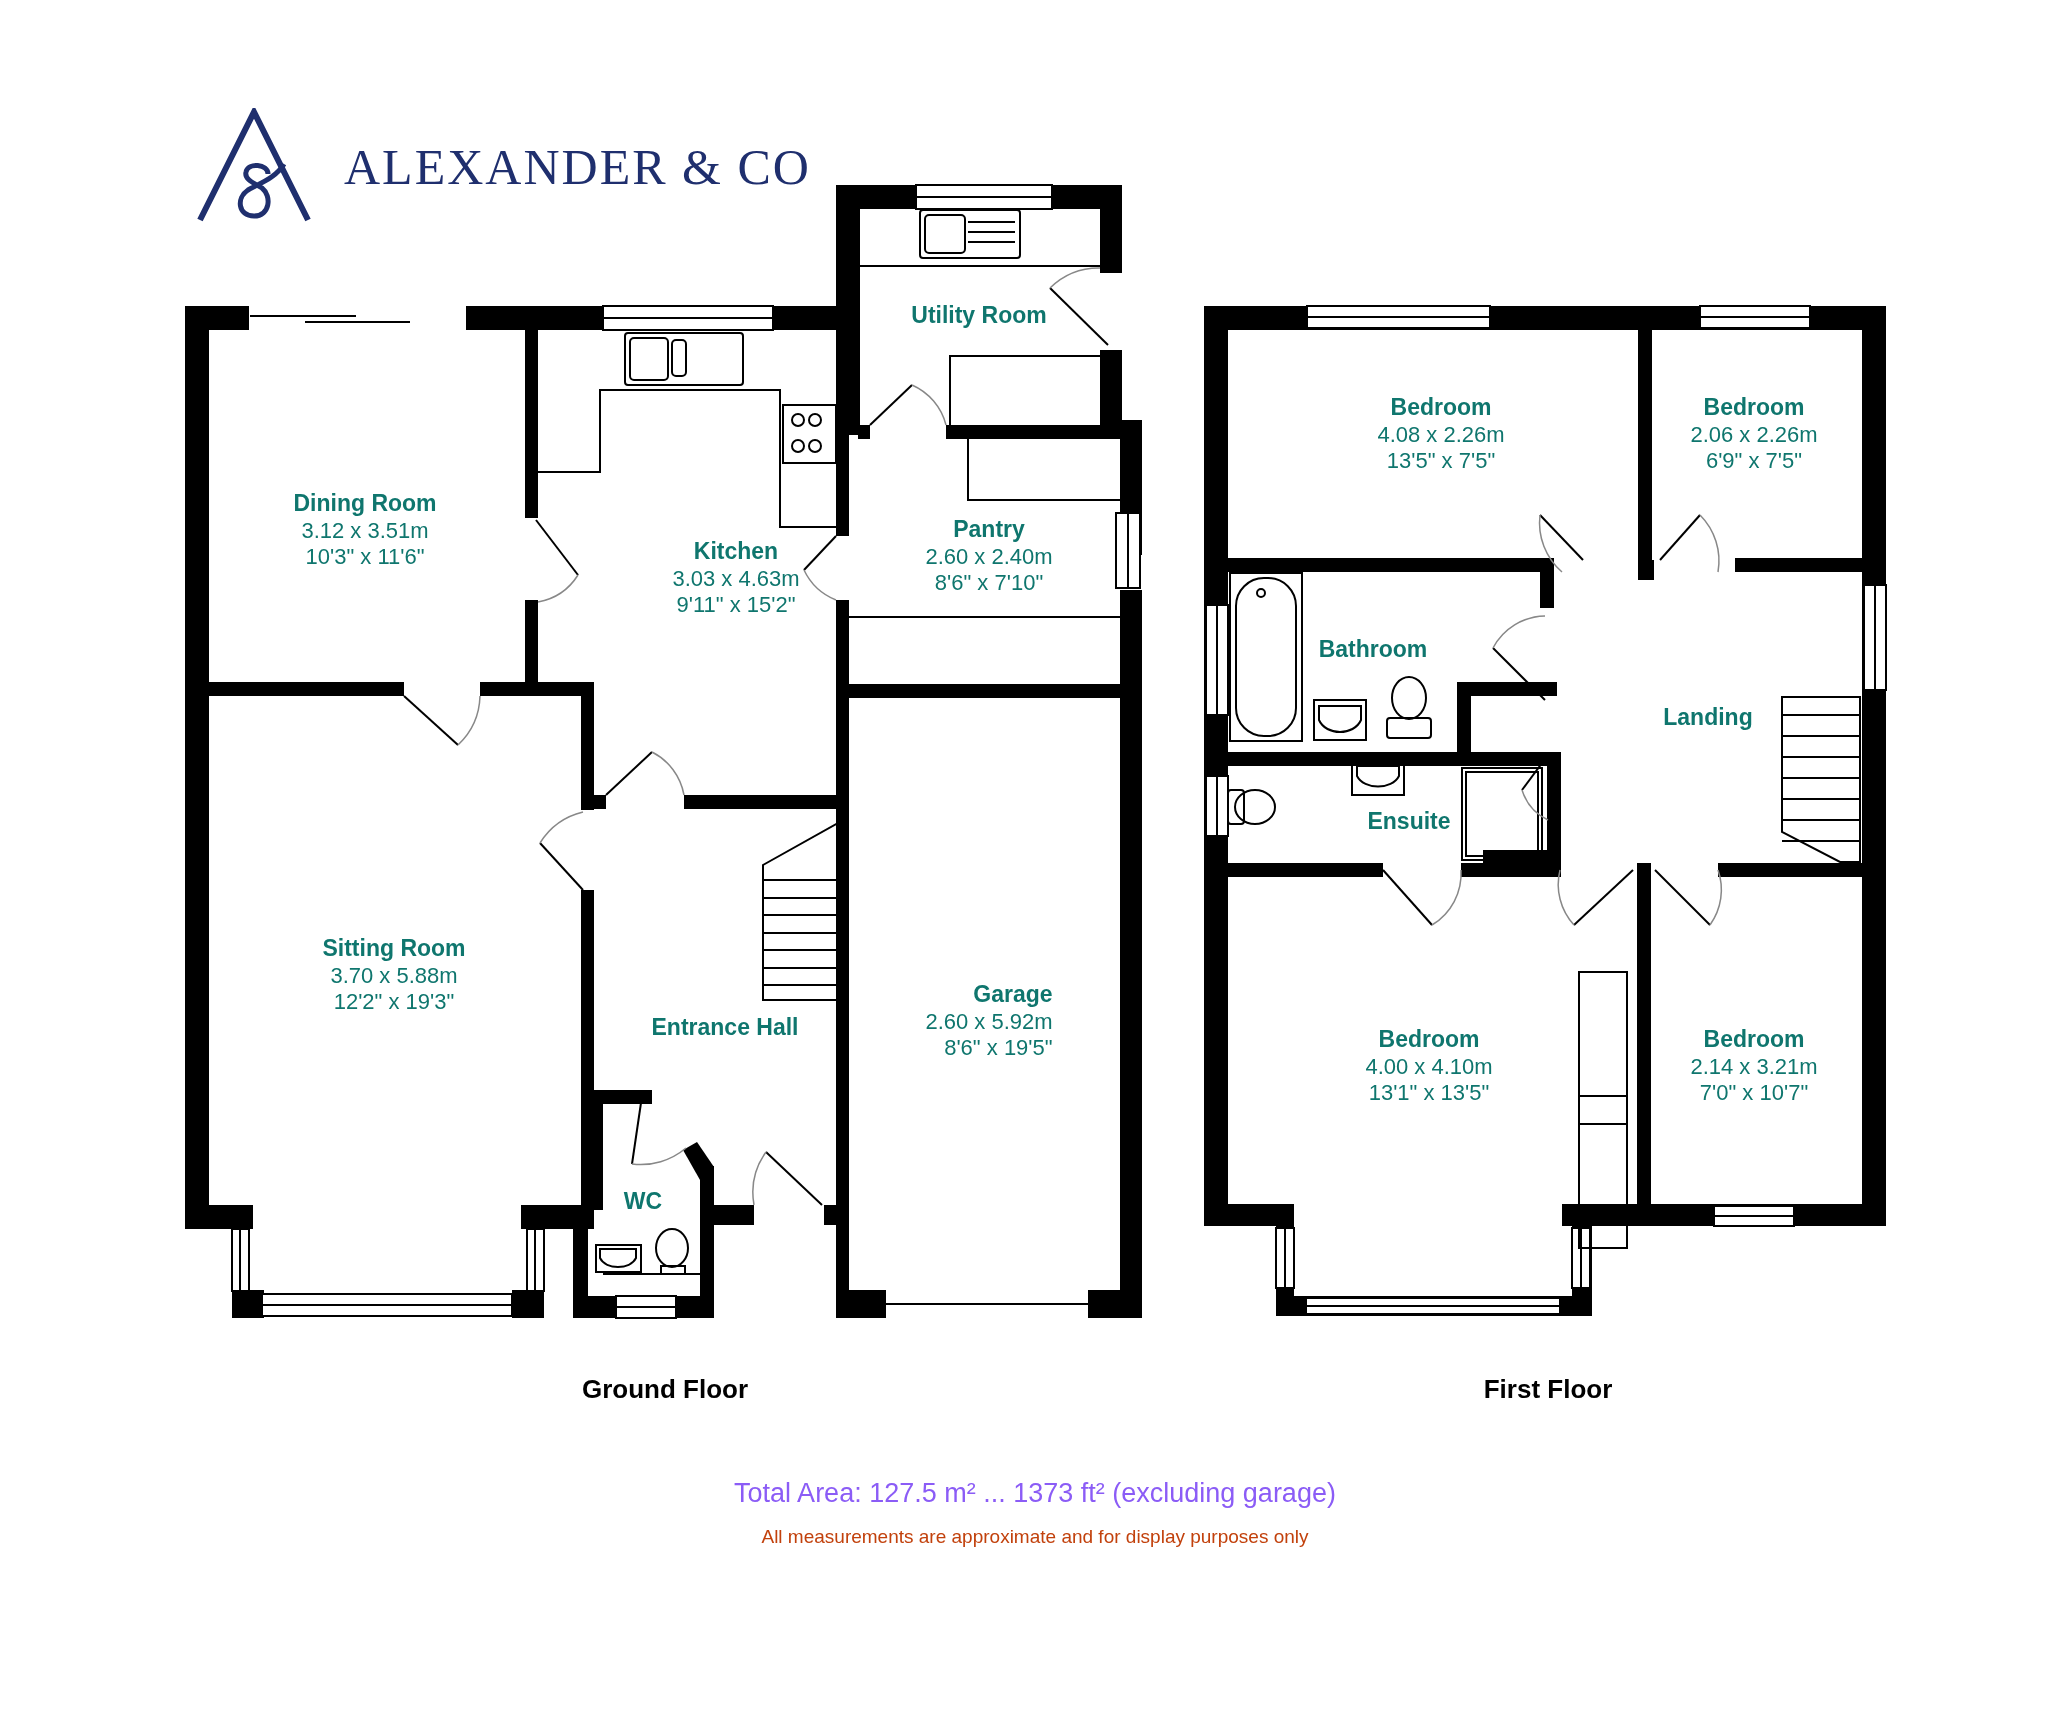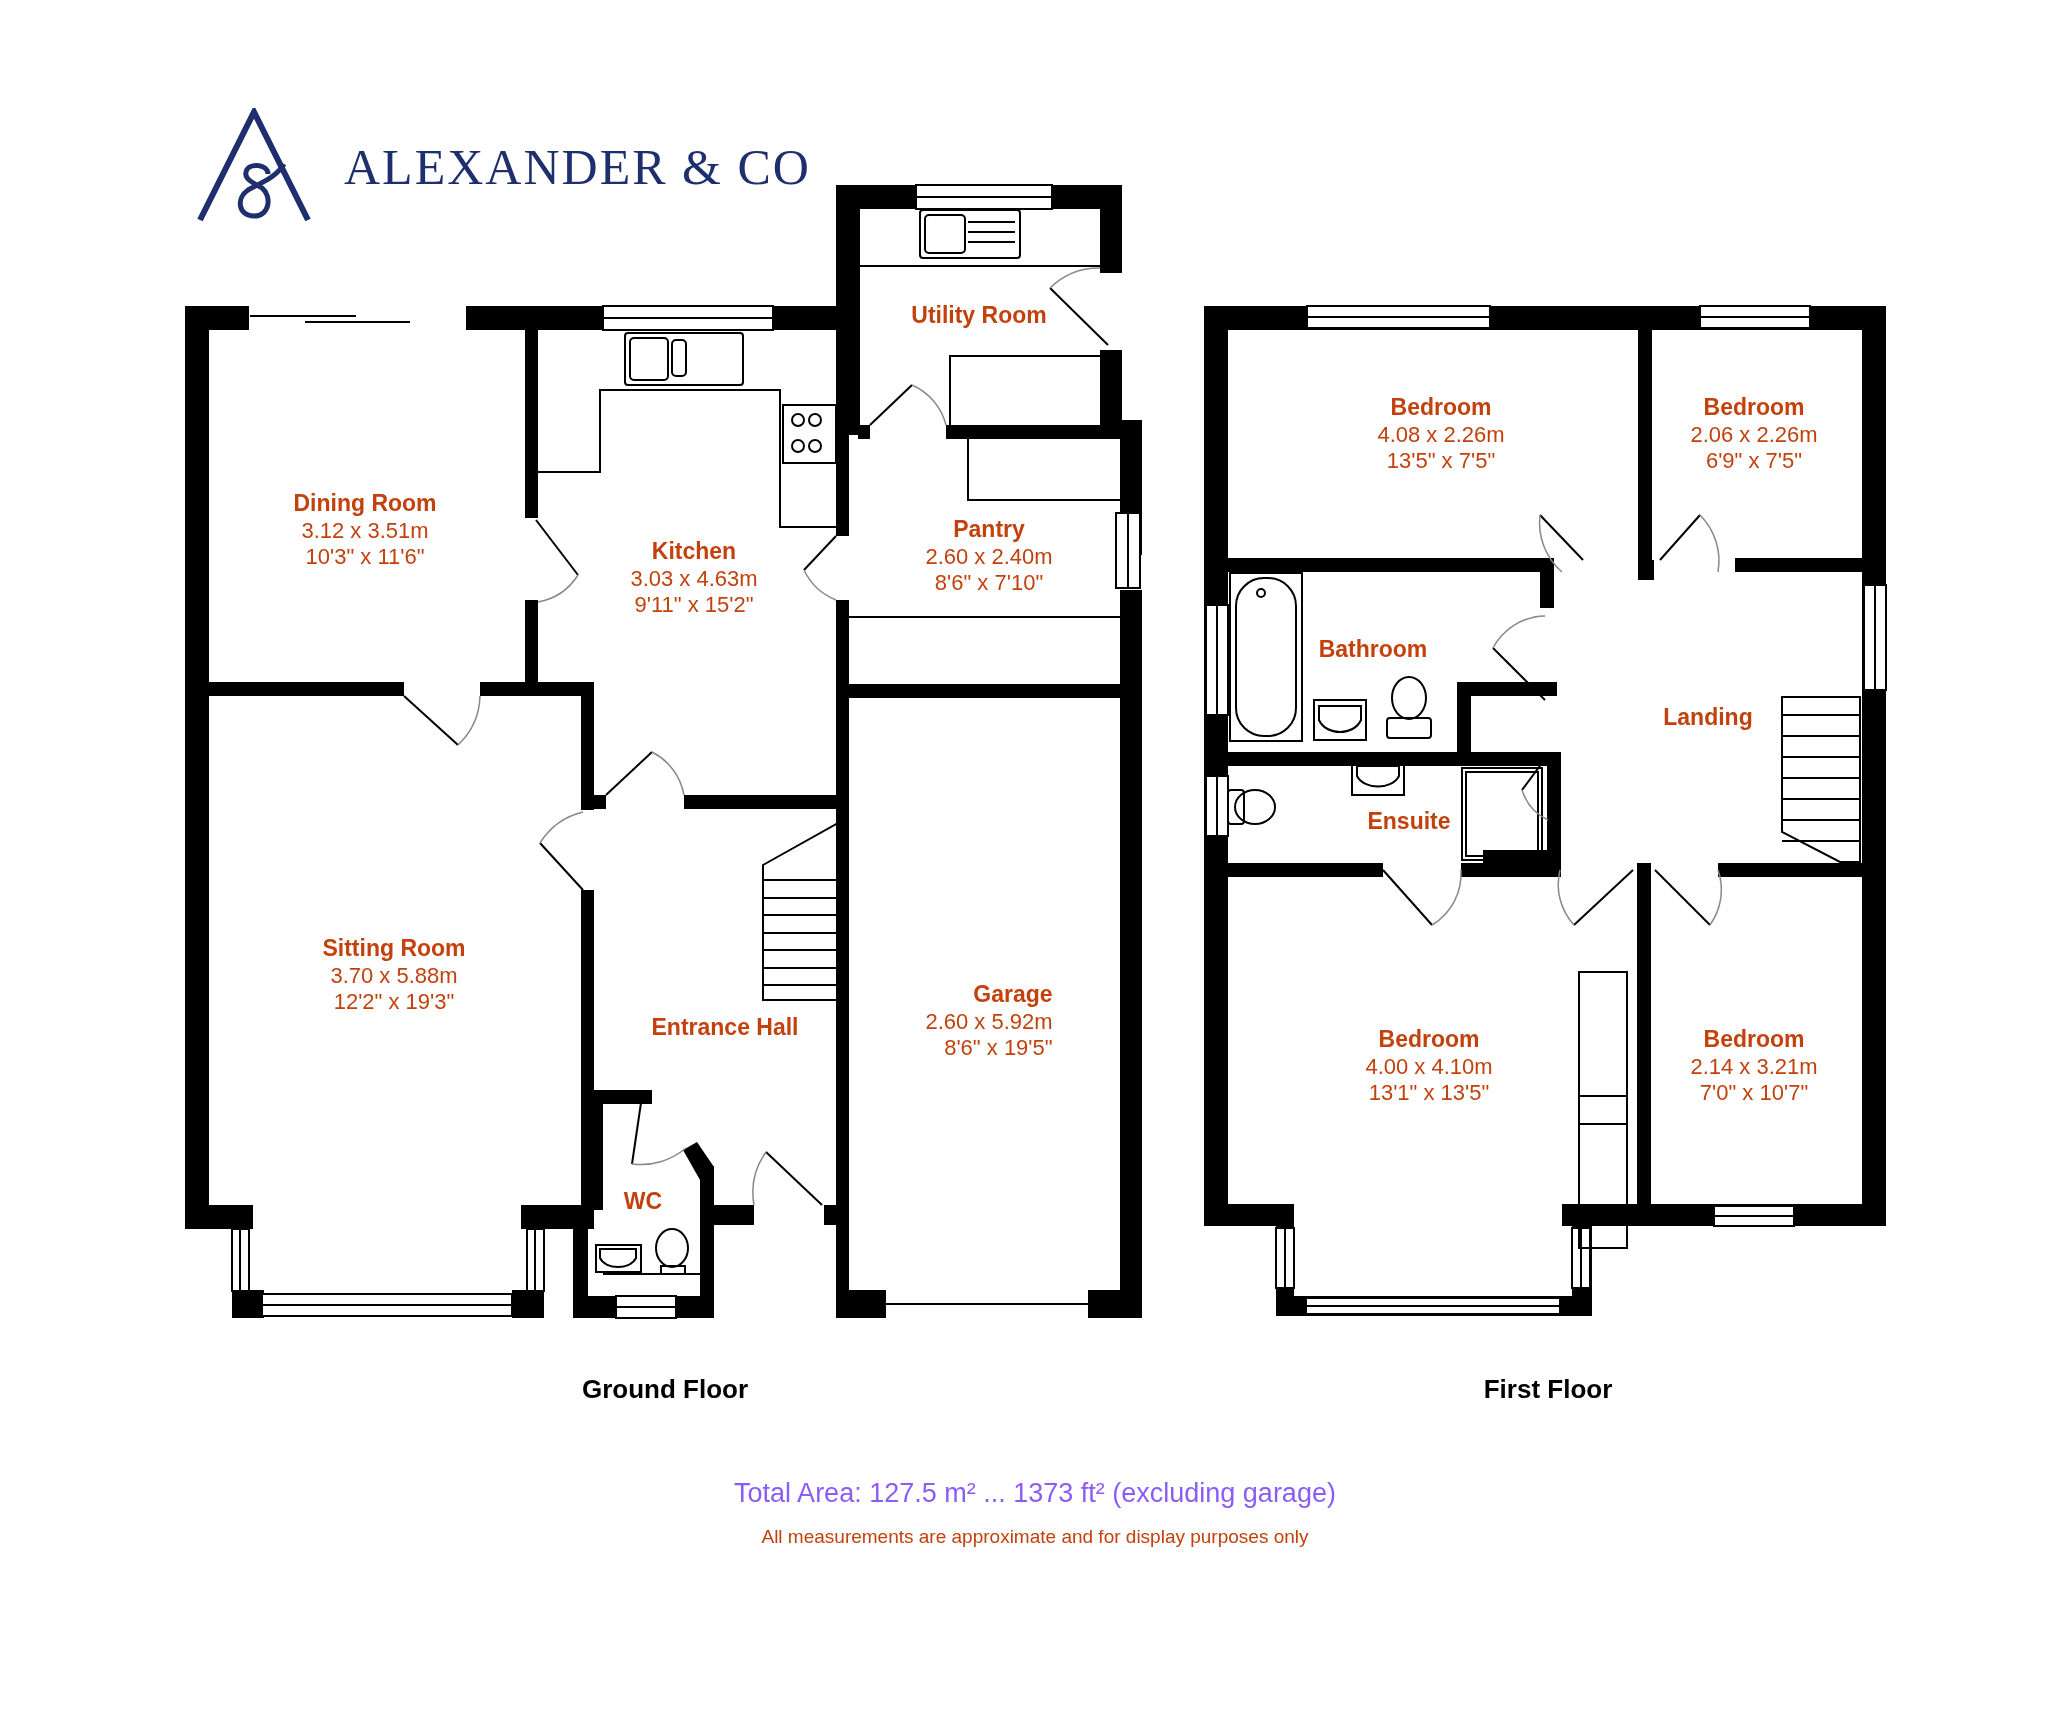--- a/index.html
+++ b/index.html
@@ -1,20 +1,20 @@
 <!DOCTYPE html>
 <html><head>
 <meta charset="utf-8">
 <style>
   html, body { margin:0; padding:0; background:#ffffff; }
   body { width:2060px; height:1735px; position:relative; overflow:hidden; font-family:"Liberation Sans", sans-serif; }
   #plan { position:absolute; left:0; top:0; width:2060px; height:1735px; }
   .brand { position:absolute; left:344px; top:138px; font-family:Liberation Serif, serif; font-size:50px; letter-spacing:2px; font-weight:300; }
   .logo { position:absolute; left:196px; top:108px; width:120px; height:120px; }
-  .lbl { position:absolute; transform:translateX(-50%); text-align:center; color:#c2410c; white-space:nowrap; line-height:1.2; }
+  .lbl { position:absolute; transform:translateX(-50%); text-align:center; color:#0f766e; white-space:nowrap; line-height:1.2; }
   .lbl .name { font-weight:bold; font-size:23px; }
   .lbl .dim { font-size:22px; }
   .floor-title { position:absolute; transform:translateX(-50%); font-weight:bold; font-size:26px; color:#000; white-space:nowrap; }
   .total { position:absolute; left:1035px; top:1478px; transform:translateX(-50%); font-size:27px; color:#8b5cf6; white-space:nowrap; }
   .disclaimer { position:absolute; left:1035px; top:1526px; transform:translateX(-50%); font-size:19px; color:#c2410c; white-space:nowrap; }
 </style>
 </head>
 <body>
 
 <svg class="logo" viewBox="0 0 120 120">
@@ -253,21 +253,21 @@
     <line x1="1655" y1="870" x2="1710" y2="925"></line>
     <path d="M1710 925 A 60 60 0 0 0 1718 870" stroke="#888" stroke-width="1.5"></path>
   </g>
 </svg>
 
 <div class="lbl" style="left:365px; top:490px;">
   <div class="name">Dining Room</div>
   <div class="dim">3.12 x 3.51m</div>
   <div class="dim">10'3" x 11'6"</div>
 </div>
-<div class="lbl" style="left:694px; top:538px;">
+<div class="lbl" style="left:736px; top:538px;">
   <div class="name">Kitchen</div>
   <div class="dim">3.03 x 4.63m</div>
   <div class="dim">9'11" x 15'2"</div>
 </div>
 <div class="lbl" style="left:979px; top:302px;">
   <div class="name">Utility Room</div>
 </div>
 <div class="lbl" style="left:989px; top:516px;">
   <div class="name">Pantry</div>
   <div class="dim">2.60 x 2.40m</div>

